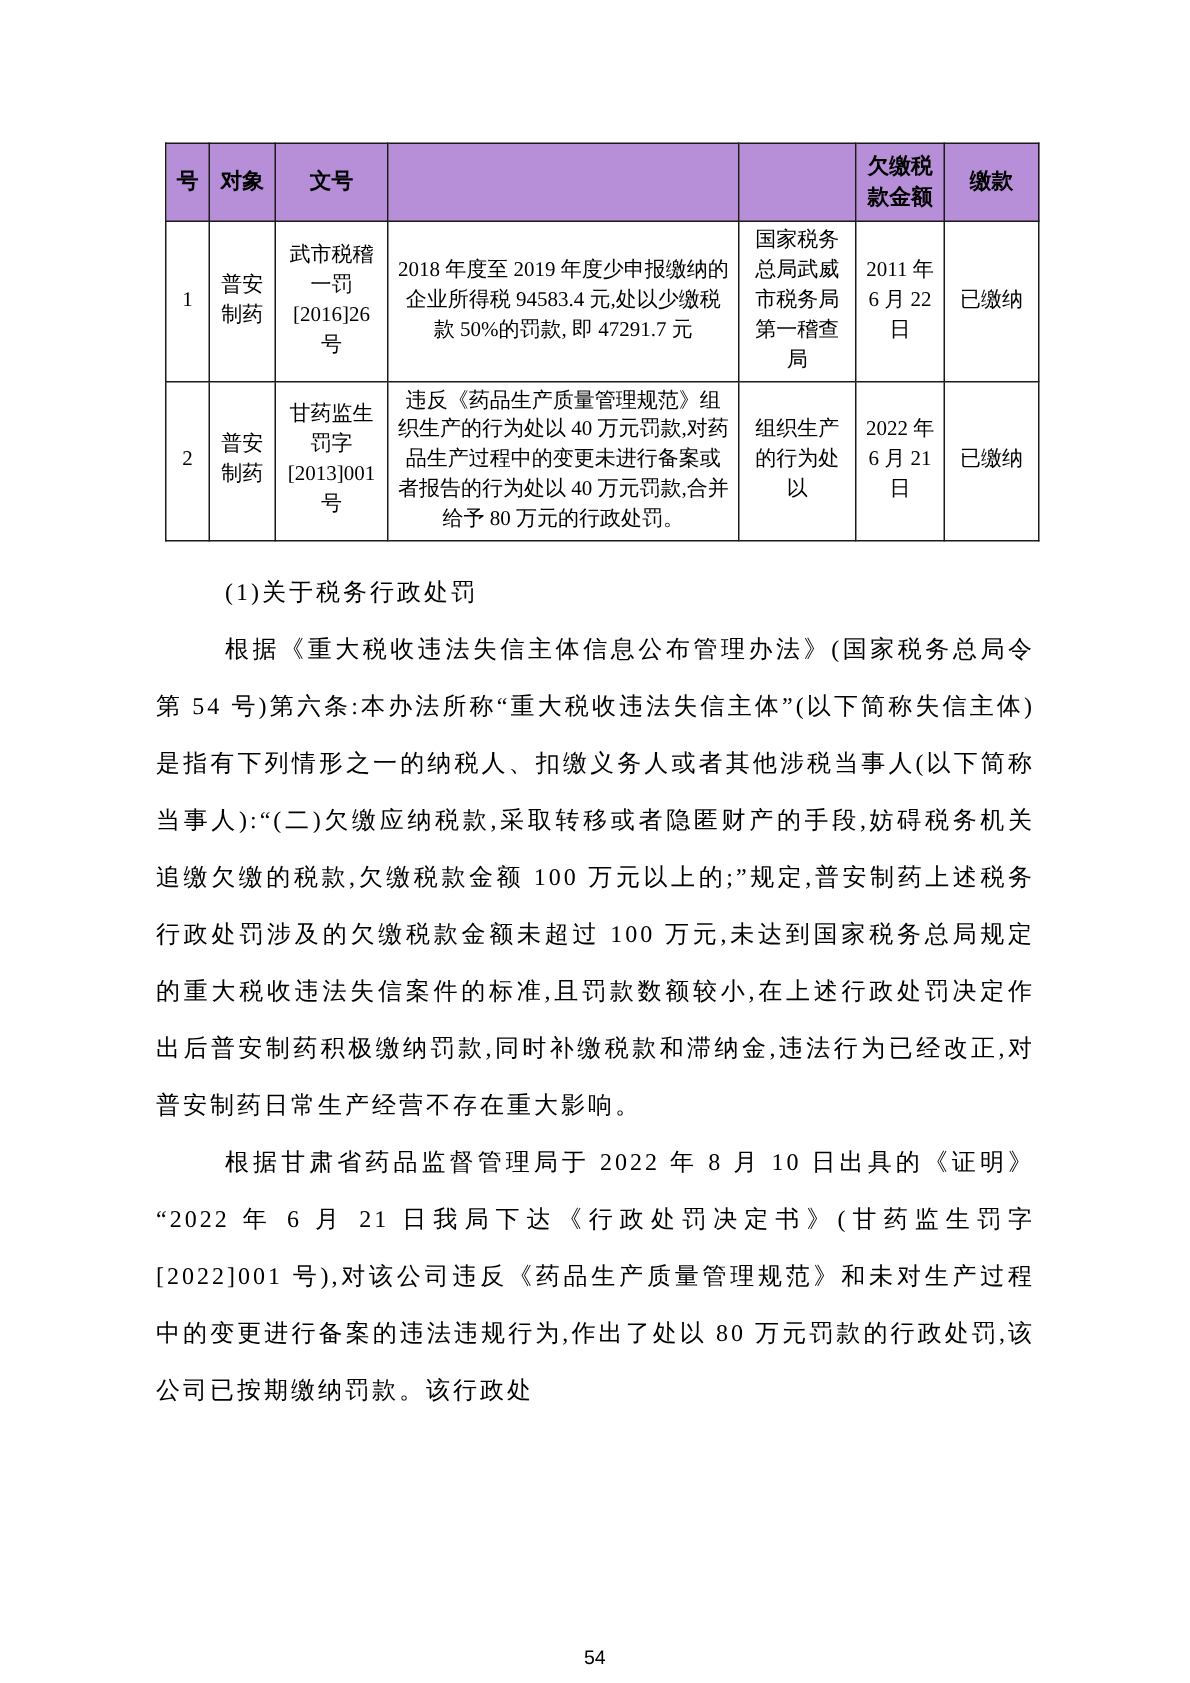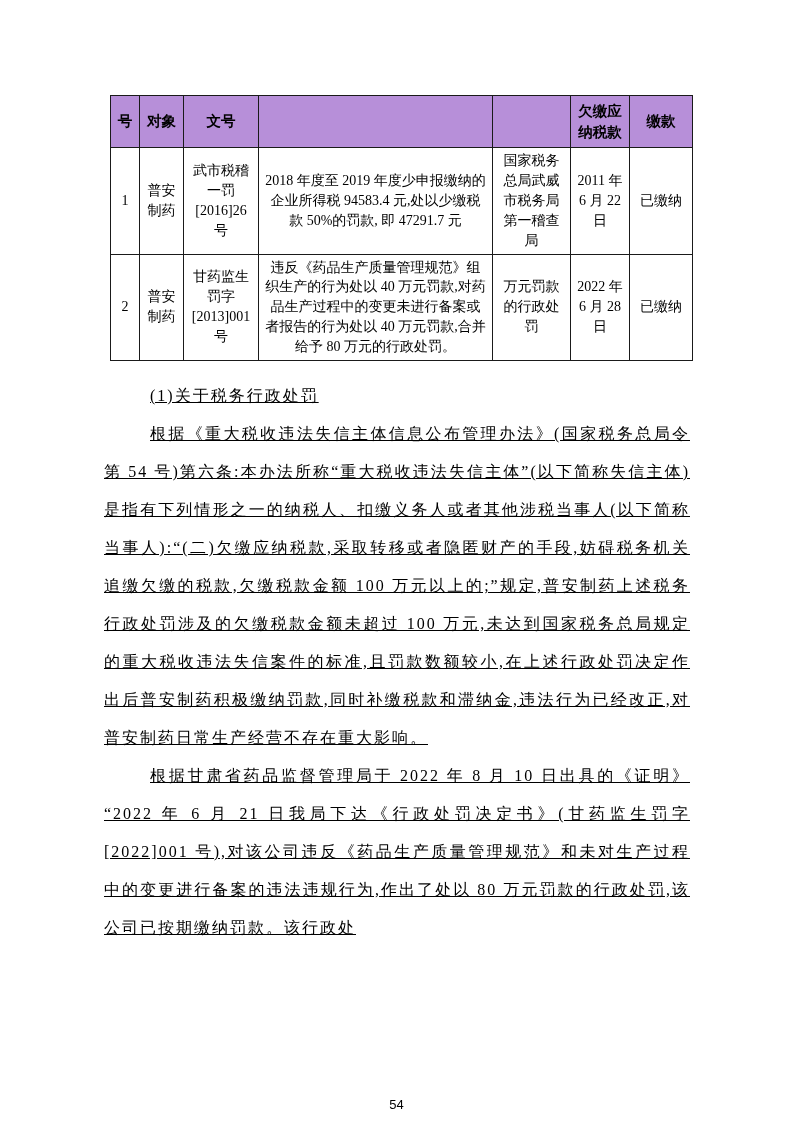--- a/index.html
+++ b/index.html
@@ -47,21 +47,21 @@
 
   
   .body-text {
     margin:16px 0 0 104px;
     width:586px;
     font-size:16px;
     line-height:38px;
     letter-spacing:2px;
     text-align:justify;
   }
-  .body-text p { text-indent:46px;text-decoration:underline; }
+  .body-text p { text-indent:46px; }
 
   
   .footer {
     position:absolute;
     left:0; width:793px;
     top:1002px;
     text-align:center;
     font-family:"Liberation Sans","DejaVu Sans",sans-serif;
     font-size:13px;
   }
@@ -81,41 +81,41 @@
       <col style="width:59px">
       <col style="width:63px">
     </colgroup>
     <thead>
       <tr>
         <th>号</th>
         <th>对象</th>
         <th>文号</th>
         <th></th>
         <th></th>
-        <th>欠缴应纳税款</th>
+        <th>欠缴税款金额</th>
         <th>缴款</th>
       </tr>
     </thead>
     <tbody>
       <tr class="row-1">
         <td>1</td>
         <td>普安制药</td>
         <td class="doc-cell">武市税稽一罚[2016]26号</td>
         <td class="cell-left">2018 年度至 2019 年度少申报缴纳的企业所得税 94583.4 元,处以少缴税款 50%的罚款, 即 47291.7 元</td>
         <td>国家税务总局武威市税务局第一稽查局</td>
         <td>2011 年 6 月 22 日</td>
         <td>已缴纳</td>
       </tr>
       <tr class="row-2">
         <td>2</td>
         <td>普安制药</td>
         <td class="doc-cell">甘药监生罚字[2013]001 号</td>
         <td class="cell-left">违反《药品生产质量管理规范》组织生产的行为处以 40 万元罚款,对药品生产过程中的变更未进行备案或者报告的行为处以 40 万元罚款,合并给予 80 万元的行政处罚。</td>
-        <td>万元罚款的行政处罚</td>
-        <td>2022 年 6 月 28 日</td>
+        <td>组织生产的行为处以</td>
+        <td>2022 年 6 月 21 日</td>
         <td>已缴纳</td>
       </tr>
     </tbody>
   </table>
 
   <div class="body-text">
     <p>(1)关于税务行政处罚</p>
     <p>根据《重大税收违法失信主体信息公布管理办法》(国家税务总局令第 54 号)第六条:本办法所称“重大税收违法失信主体”(以下简称失信主体)是指有下列情形之一的纳税人、扣缴义务人或者其他涉税当事人(以下简称当事人):“(二)欠缴应纳税款,采取转移或者隐匿财产的手段,妨碍税务机关追缴欠缴的税款,欠缴税款金额 100 万元以上的;”规定,普安制药上述税务行政处罚涉及的欠缴税款金额未超过 100 万元,未达到国家税务总局规定的重大税收违法失信案件的标准,且罚款数额较小,在上述行政处罚决定作出后普安制药积极缴纳罚款,同时补缴税款和滞纳金,违法行为已经改正,对普安制药日常生产经营不存在重大影响。</p>
     <p>根据甘肃省药品监督管理局于 2022 年 8 月 10 日出具的《证明》“2022 年 6 月 21 日我局下达《行政处罚决定书》(甘药监生罚字[2022]001 号),对该公司违反《药品生产质量管理规范》和未对生产过程中的变更进行备案的违法违规行为,作出了处以 80 万元罚款的行政处罚,该公司已按期缴纳罚款。该行政处</p>
   </div>

